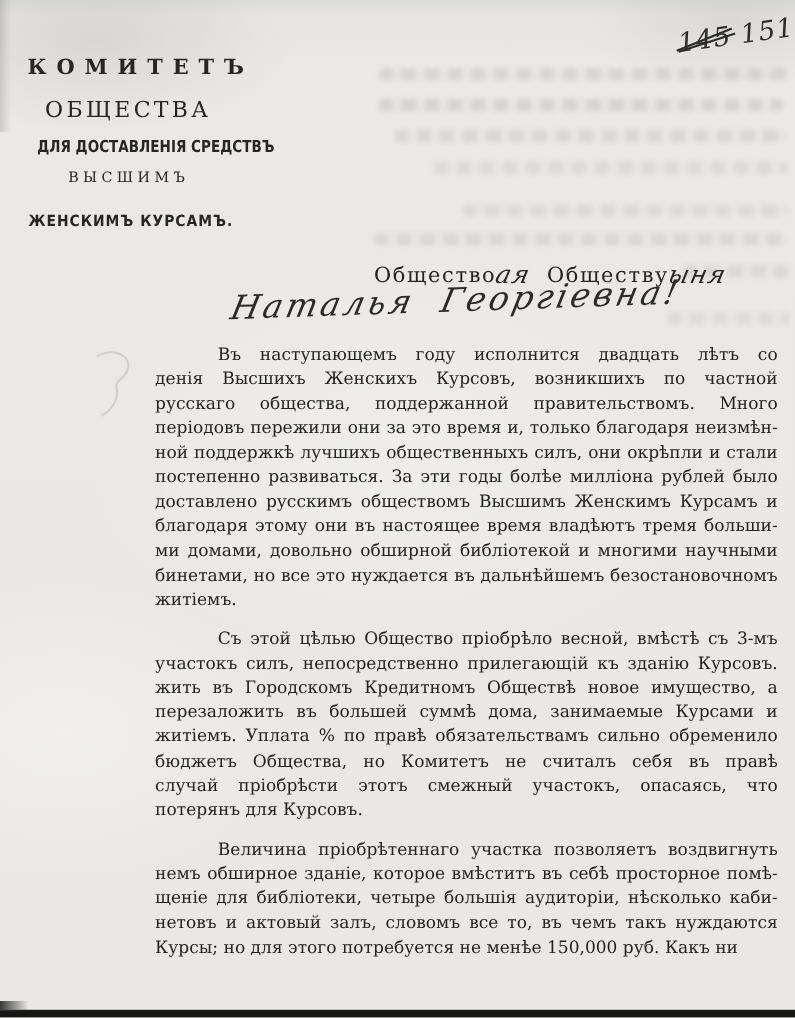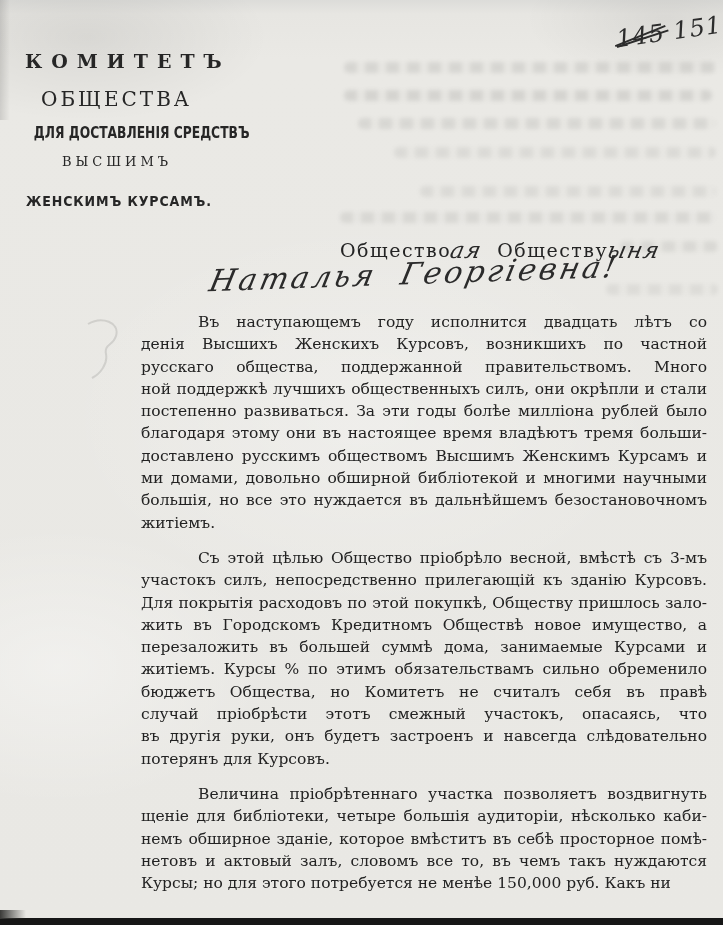--- a/index.html
+++ b/index.html
@@ -105,43 +105,42 @@
 
   <div class="salutation"><span>Общество</span><span class="hw">ая</span>&nbsp;&nbsp;<span>Обществу</span><span class="hw">ыня</span></div>
 
   <div class="name-line">Наталья Георгіевна!</div>
 
   <div class="body-text">
       <div class="para">
         <div class="body-line para-first">Въ наступающемъ году исполнится двадцать лѣтъ со времени учреж-</div>
         <div class="body-line">денія Высшихъ Женскихъ Курсовъ, возникшихъ по частной иниціативѣ</div>
         <div class="body-line">русскаго общества, поддержанной правительствомъ. Много тяжелыхъ</div>
+        <div class="body-line">періодовъ пережили они за это время и, только благодаря неизмѣн-</div>
         <div class="body-line">ной поддержкѣ лучшихъ общественныхъ силъ, они окрѣпли и стали</div>
         <div class="body-line">постепенно развиваться. За эти годы болѣе милліона рублей было</div>
+        <div class="body-line">доставлено русскимъ обществомъ Высшимъ Женскимъ Курсамъ и</div>
         <div class="body-line">благодаря этому они въ настоящее время владѣютъ тремя больши-</div>
-        <div class="body-line">доставлено русскимъ обществомъ Высшимъ Женскимъ Курсамъ и</div>
         <div class="body-line">ми домами, довольно обширной библіотекой и многими научными ка-</div>
-        <div class="body-line">большія, но все это нуждается въ дальнѣйшемъ безостановочномъ</div>
+        <div class="body-line">бинетами, но все это нуждается въ дальнѣйшемъ безостановочномъ</div>
         <div class="body-line para-last">житіемъ.</div>
       </div>
       <div class="para">
         <div class="body-line para-first">Съ этой цѣлью Общество пріобрѣло весной, вмѣстѣ съ 3-мъ домомъ,</div>
         <div class="body-line">участокъ силъ, непосредственно прилегающій къ зданію Курсовъ.</div>
-        <div class="body-line">Для покрытія расходовъ по этой покупкѣ, Обществу пришлось зало-</div>
         <div class="body-line">жить въ Городскомъ Кредитномъ Обществѣ новое имущество, а также</div>
         <div class="body-line">перезаложить въ большей суммѣ дома, занимаемые Курсами и Обще-</div>
-        <div class="body-line">житіемъ. Курсы % по этимъ обязательствамъ сильно обременило</div>
+        <div class="body-line">житіемъ. Уплата % по правѣ обязательствамъ сильно обременило</div>
         <div class="body-line">бюджетъ Общества, но Комитетъ не считалъ себя въ правѣ упустить</div>
         <div class="body-line">случай пріобрѣсти этотъ смежный участокъ, опасаясь, что проданный</div>
-        <div class="body-line">въ другія руки, онъ будетъ застроенъ и навсегда слѣдовательно</div>
         <div class="body-line para-last">потерянъ для Курсовъ.</div>
       </div>
       <div class="para">
         <div class="body-line para-first">Величина пріобрѣтеннаго участка позволяетъ воздвигнуть на</div>
+        <div class="body-line">немъ обширное зданіе, которое вмѣститъ въ себѣ просторное помѣ-</div>
         <div class="body-line">щеніе для библіотеки, четыре большія аудиторіи, нѣсколько каби-</div>
-        <div class="body-line">немъ обширное зданіе, которое вмѣститъ въ себѣ просторное помѣ-</div>
         <div class="body-line">нетовъ и актовый залъ, словомъ все то, въ чемъ такъ нуждаются</div>
         <div class="body-line para-last">Курсы; но для этого потребуется не менѣе 150,000 руб.  Какъ ни</div>
       </div>
     </div>
 
   <div class="bottom-edge"></div>
 </div>
 
 </body></html>

